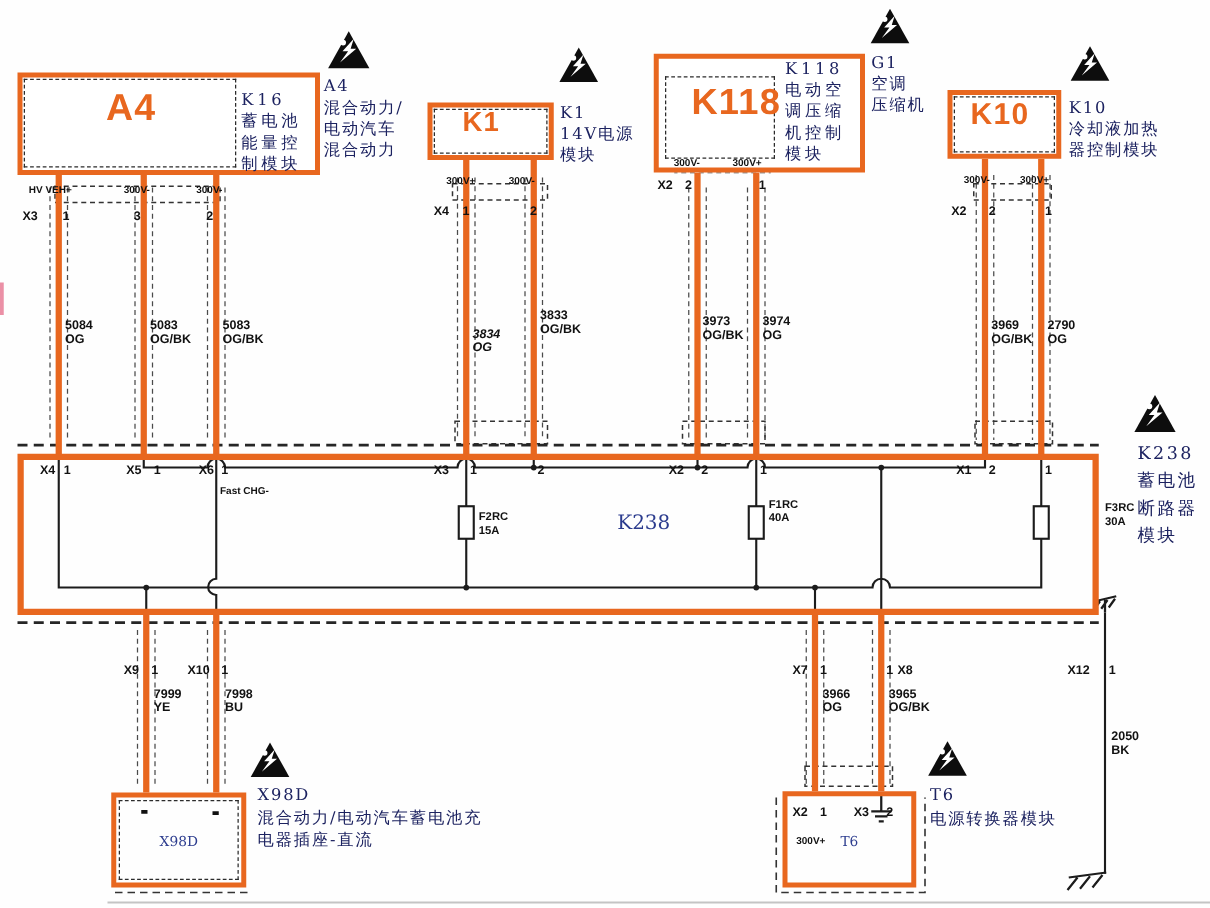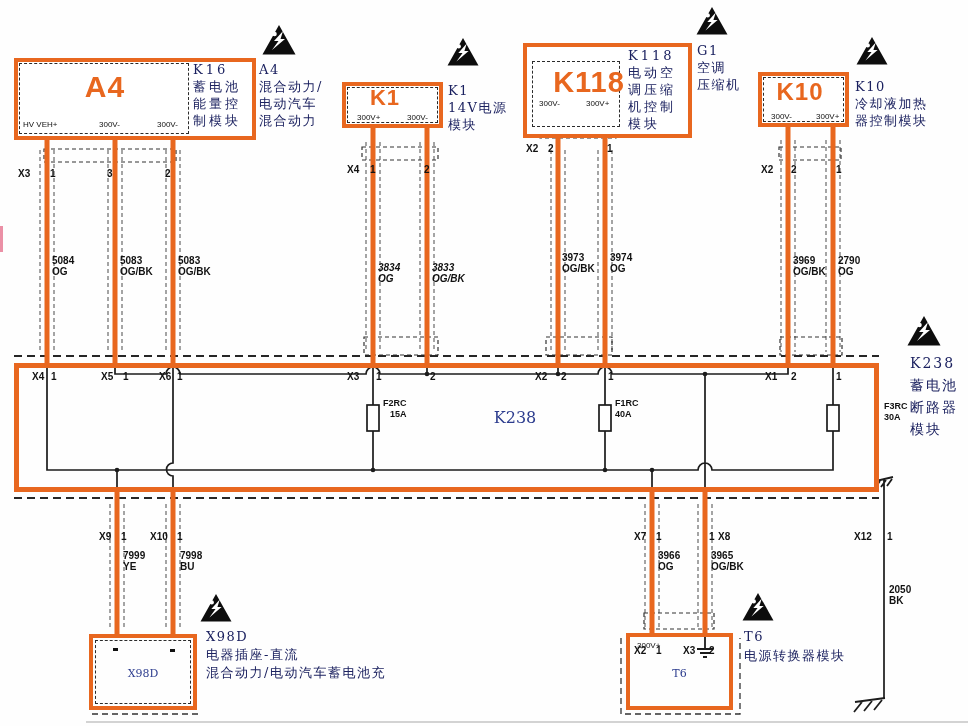--- a/index.html
+++ b/index.html
@@ -3,21 +3,21 @@
 <meta charset="utf-8">
 <style>
   html,body{margin:0;padding:0;background:#fff;}
   #stage{position:relative;width:968px;height:726px;background:#fefefe;overflow:hidden;
          font-family:"Liberation Sans",sans-serif;}
   #stage svg.layer{position:absolute;left:0;top:0;}
   .box{position:absolute;border:4px solid #e8671f;box-sizing:border-box;background:#fff;}
   .box.clear{background:transparent;}
   .idash{position:absolute;border:1.5px dashed #2b2b2b;box-sizing:border-box;}
   .lbl{position:absolute;font-weight:bold;font-size:10px;color:#111;white-space:nowrap;margin-top:28px;}
-  .pin{position:absolute;font-weight:normal;font-size:8px;color:#111;white-space:nowrap;}
+  .pin{position:absolute;font-weight:bold;font-size:8px;color:#111;white-space:nowrap;margin-top:27px;}
   .wl{position:absolute;font-weight:bold;font-size:10px;line-height:11px;color:#111;white-space:nowrap;}
   .ser{position:absolute;font-family:"DejaVu Serif","Liberation Serif",serif;font-size:13px;
        line-height:17px;letter-spacing:1.5px;color:#1c2260;white-space:nowrap;}
   .oid{position:absolute;font-weight:bold;color:#e8671f;text-align:center;letter-spacing:1px;}
   .idb{position:absolute;font-family:"DejaVu Serif","Liberation Serif",serif;color:#2c3c8e;
        text-align:center;white-space:nowrap;}
   .warn{position:absolute;}
 </style>
 </head>
 <body>
@@ -115,21 +115,21 @@
   <div class="box clear" style="left:626px;top:633px;width:107px;height:77px;z-index:2;"></div>
 
   <div class="oid" style="left:55px;top:70px;width:100px;font-size:30px;z-index:4;">A4</div>
   <div class="pin" style="left:23px;top:120px;z-index:4;">HV VEH+</div>
   <div class="pin" style="left:99px;top:120px;z-index:4;">300V-</div>
   <div class="pin" style="left:157px;top:120px;z-index:4;">300V-</div>
   <div class="lbl" style="left:18px;top:140px;">X3</div>
   <div class="lbl" style="left:50px;top:140px;">1</div>
   <div class="lbl" style="left:107px;top:140px;">3</div>
   <div class="lbl" style="left:165px;top:140px;">2</div>
-  <div class="ser" style="left:193px;top:61px;letter-spacing:3px;z-index:4;">
+  <div class="ser" style="left:193px;top:72px;letter-spacing:3px;z-index:4;">
     <div>K16</div>
     <div>蓄电池</div>
     <div>能量控</div>
     <div>制模块</div>
   </div>
   <svg class="warn" style="left:261px;top:24px;" width="36" height="32" viewBox="0 0 36 32">
     <path d="M18,1 L34.5,30.5 L1.5,30.5 Z" fill="#0d0d0d"></path>
       <circle cx="13.5" cy="10" r="2.3" fill="#fff"></circle>
     <path d="M22,7 L13,17 L17.5,17 L11,26 L24,15 L19.5,15 Z" fill="#fff"></path>
   </svg>
@@ -207,21 +207,21 @@
     <div>OG/BK</div>
     </div>
   <div class="wl" style="left:178px;top:255px;">
     <div>5083</div>
     <div>OG/BK</div>
     </div>
   <div class="wl" style="left:378px;top:262px;font-style:italic;">
     <div>3834</div>
     <div>OG</div>
     </div>
-  <div class="wl" style="left:432px;top:262px;font-style:italic;">
+  <div class="wl" style="left:432px;top:247px;">
     <div>3833</div>
     <div>OG/BK</div>
     </div>
   <div class="wl" style="left:562px;top:252px;">
     <div>3973</div>
     <div>OG/BK</div>
     </div>
   <div class="wl" style="left:610px;top:252px;">
     <div>3974</div>
     <div>OG</div>
@@ -276,21 +276,21 @@
   <div class="lbl" style="left:150px;top:503px;">X10</div>
   <div class="lbl" style="left:177px;top:503px;">1</div>
   <div class="lbl" style="left:634px;top:503px;">X7</div>
   <div class="lbl" style="left:656px;top:503px;">1</div>
   <div class="lbl" style="left:718px;top:503px;">X8</div>
   <div class="lbl" style="left:709px;top:503px;">1</div>
   <div class="lbl" style="left:854px;top:503px;">X12</div>
   <div class="lbl" style="left:887px;top:503px;">1</div>
 
   <div class="idb" style="left:480px;top:408px;width:70px;font-size:16px;">K238</div>
-  <div class="wl" style="left:383px;top:398px;font-size:9px;text-align:right;">
+  <div class="wl" style="left:383px;top:408px;font-size:9px;">
     <div>F2RC</div>
     <div>15A</div>
     </div>
   <div class="wl" style="left:615px;top:398px;font-size:9px;">
     <div>F1RC</div>
     <div>40A</div>
     </div>
   <div class="wl" style="left:844px;top:401px;font-size:9px;margin-left:40px;">
     <div>F3RC</div>
     <div>30A</div>
@@ -309,22 +309,22 @@
   </div>
 
   <div class="idb" style="left:89px;top:667px;width:108px;font-size:11px;">X98D</div>
   <svg class="warn" style="left:199px;top:593px;" width="34" height="30" viewBox="0 0 36 32">
     <path d="M18,1 L34.5,30.5 L1.5,30.5 Z" fill="#0d0d0d"></path>
       <circle cx="13.5" cy="10" r="2.3" fill="#fff"></circle>
     <path d="M22,7 L13,17 L17.5,17 L11,26 L24,15 L19.5,15 Z" fill="#fff"></path>
   </svg>
   <div class="ser" style="left:206px;top:628px;line-height:18px;">
     <div>X98D</div>
+    <div>混合动力/电动汽车蓄电池充</div>
     <div>电器插座-直流</div>
-    <div>混合动力/电动汽车蓄电池充</div>
   </div>
 
   <div class="lbl" style="left:634px;top:617px;">X2</div>
   <div class="lbl" style="left:656px;top:617px;">1</div>
   <div class="lbl" style="left:683px;top:617px;">X3</div>
   <div class="lbl" style="left:709px;top:617px;">2</div>
   <div class="pin" style="left:637px;top:641px;z-index:4;">300V+</div>
   <div class="idb" style="left:626px;top:667px;width:107px;font-size:11px;">T6</div>
   <svg class="warn" style="left:741px;top:592px;" width="34" height="30" viewBox="0 0 36 32">
     <path d="M18,1 L34.5,30.5 L1.5,30.5 Z" fill="#0d0d0d"></path>

